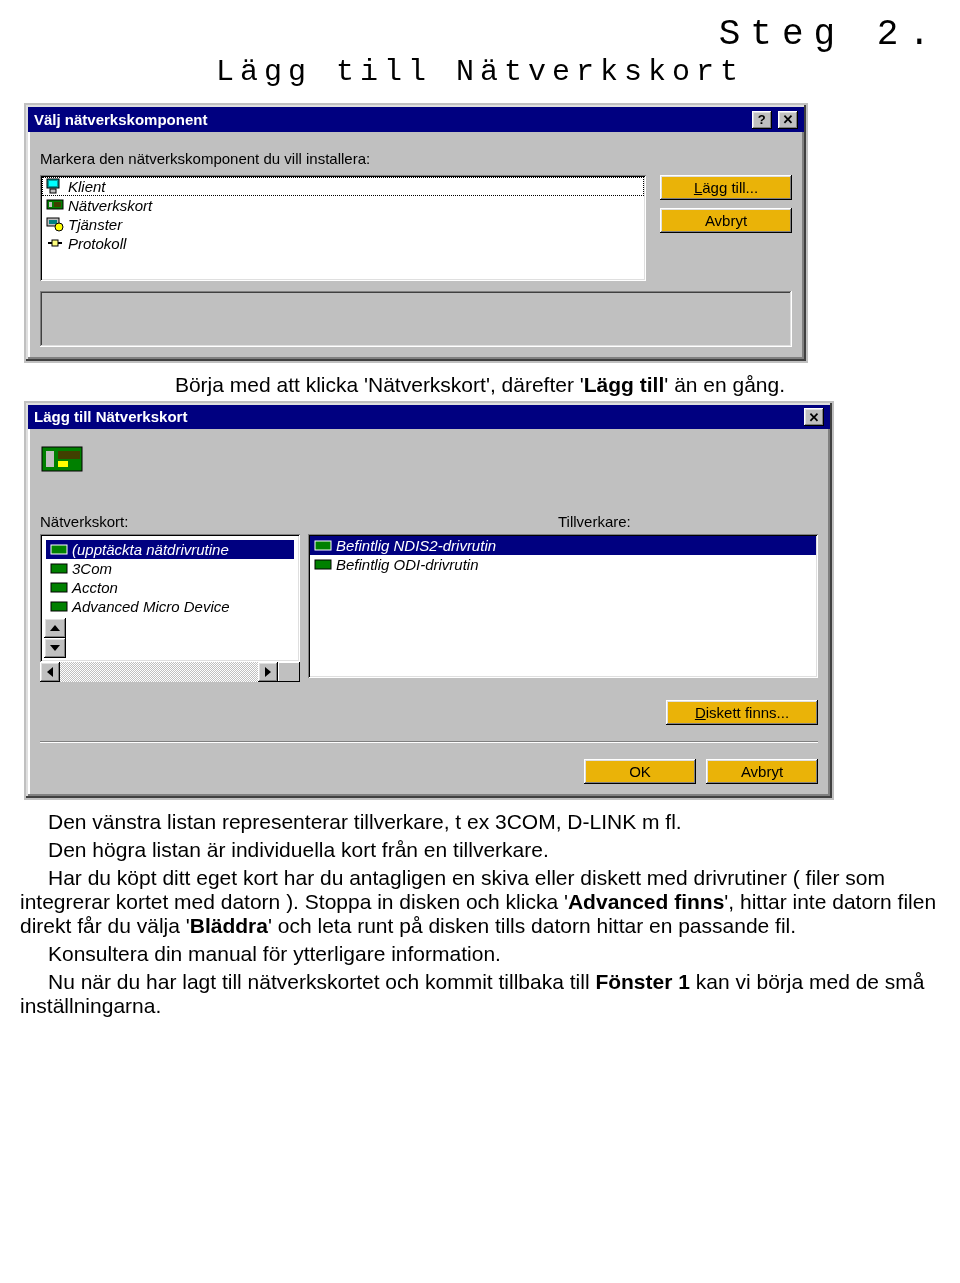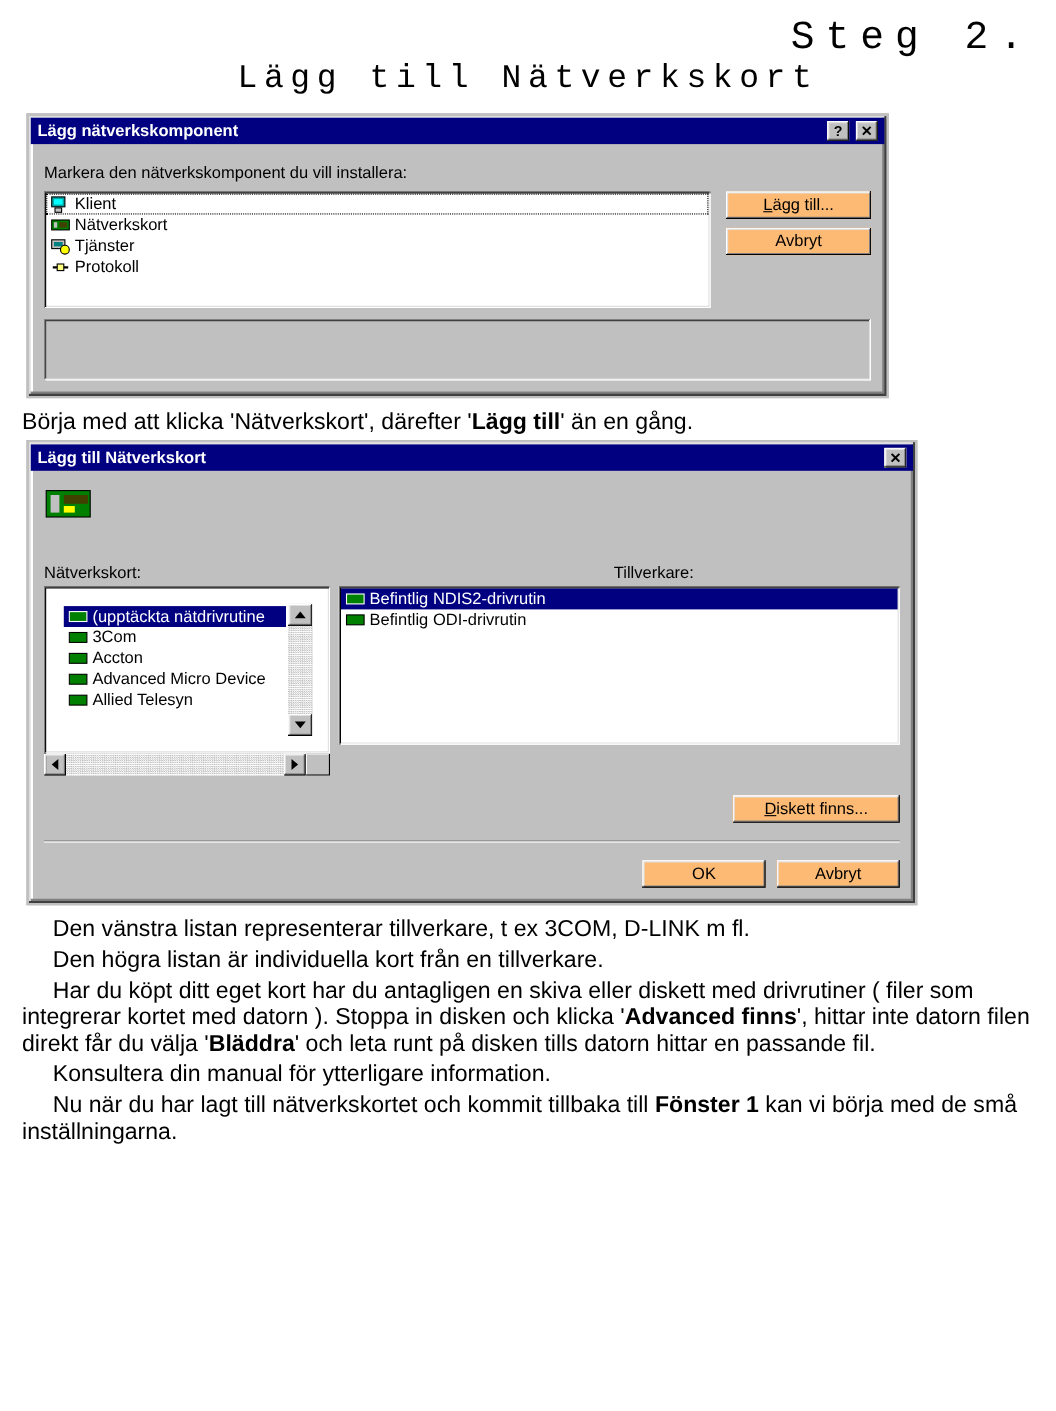--- a/index.html
+++ b/index.html
@@ -27,26 +27,27 @@
     box-shadow: inset -1px -1px #000, inset 1px 1px #fff, inset -2px -2px #808080, inset 2px 2px #dfdfdf;
     display:inline-flex;justify-content:center;align-items:center;
     font-family:Arial;font-size:13px;font-weight:bold;color:#000;margin-left:2px;
     cursor:pointer;
   }
   .dlg-body{padding:10px 14px 14px 14px;}
   .listbox{
     background:#fff;
     box-shadow: inset 1px 1px #808080, inset -1px -1px #fff, inset 2px 2px #000, inset -2px -2px #dfdfdf;
     padding:2px;
+    font-style:italic;
   }
   .lst-item{display:flex;align-items:center;padding:1px 4px;gap:4px;}
   .lst-item.selected{border:1px dotted #000;padding:0 3px;}
   .lst-item.highlighted{background:#000080;color:#fff;}
   .btn95{
-    background:#fdba74;
+    background:#eab308;
     box-shadow: inset -1px -1px #000, inset 1px 1px #fff, inset -2px -2px #808080, inset 2px 2px #dfdfdf;
     padding:4px 6px;text-align:center;min-width:120px;cursor:pointer;
     font-family:'MS Sans Serif','Microsoft Sans Serif',Tahoma,sans-serif;font-size:15px;
   }
   .btncol{display:flex;flex-direction:column;gap:8px;}
   .d1-row{display:flex;gap:14px;}
   .sunken-panel{
     height:56px;margin-top:10px;
     box-shadow: inset -1px -1px #fff, inset 1px 1px #808080, inset -2px -2px #dfdfdf, inset 2px 2px #404040;
   }
@@ -75,21 +76,21 @@
 </style>
 </head>
 <body>
 
 <div class="page">
   <div class="heading1">Steg 2.</div>
   <div class="heading2">Lägg till Nätverkskort</div>
 
   <div class="dialog" style="width:780px;margin:0 0 10px 4px;">
     <div class="titlebar">
-      <span>Lägg nätverkskomponent</span>
+      <span>Välj nätverkskomponent</span>
       <span>
         <span class="tbtn">?</span>
         <span class="tbtn">✕</span>
       </span>
     </div>
     <div class="dlg-body">
       <div style="margin:6px 0 8px 0;">Markera den nätverkskomponent du vill installera:</div>
       <div class="d1-row">
         <div style="flex:1;">
           <div class="listbox" style="height:102px;">
@@ -136,21 +137,21 @@
         </div>
         <div class="btncol">
           <div class="btn95"><span class="u">L</span><span>ägg till...</span></div>
           <div class="btn95">Avbryt</div>
         </div>
       </div>
       <div class="sunken-panel"></div>
     </div>
   </div>
 
-  <div class="para" style="text-align:left;">
+  <div class="para" style="text-align:center;">
     <span>Börja med att klicka 'Nätverkskort', därefter '</span><b>Lägg till</b><span>' än en gång.</span>
   </div>
 
   <div class="dialog" style="width:806px;margin:4px 0 10px 4px;">
     <div class="titlebar">
       <span>Lägg till Nätverkskort</span>
       <span><span class="tbtn">✕</span></span>
     </div>
     <div class="dlg-body">
       <div class="row2">
@@ -169,21 +170,21 @@
           <div class="label">Nätverkskort:</div>
         </div>
         <div style="width:260px;">
           <div class="label">Tillverkare:</div>
         </div>
       </div>
 
       <div class="cols2">
 
         <div style="width:260px;">
-          <div class="listbox" style="display:flex;height:120px;padding:16px;">
+          <div class="listbox" style="display:flex;height:120px;padding:4px;flex-direction:column;">
             <div style="flex:1;padding:2px;overflow:hidden;">
               <div class="lst-item highlighted">
                 <span class="icon">
                     <svg viewBox="0 0 18 16">
                       <rect x="1" y="3" width="16" height="9" fill="#008000" stroke="#fff"></rect>
                     </svg>
                   </span>
                 <span>(upptäckta nätdrivrutine</span>
               </div>
               <div class="lst-item">

